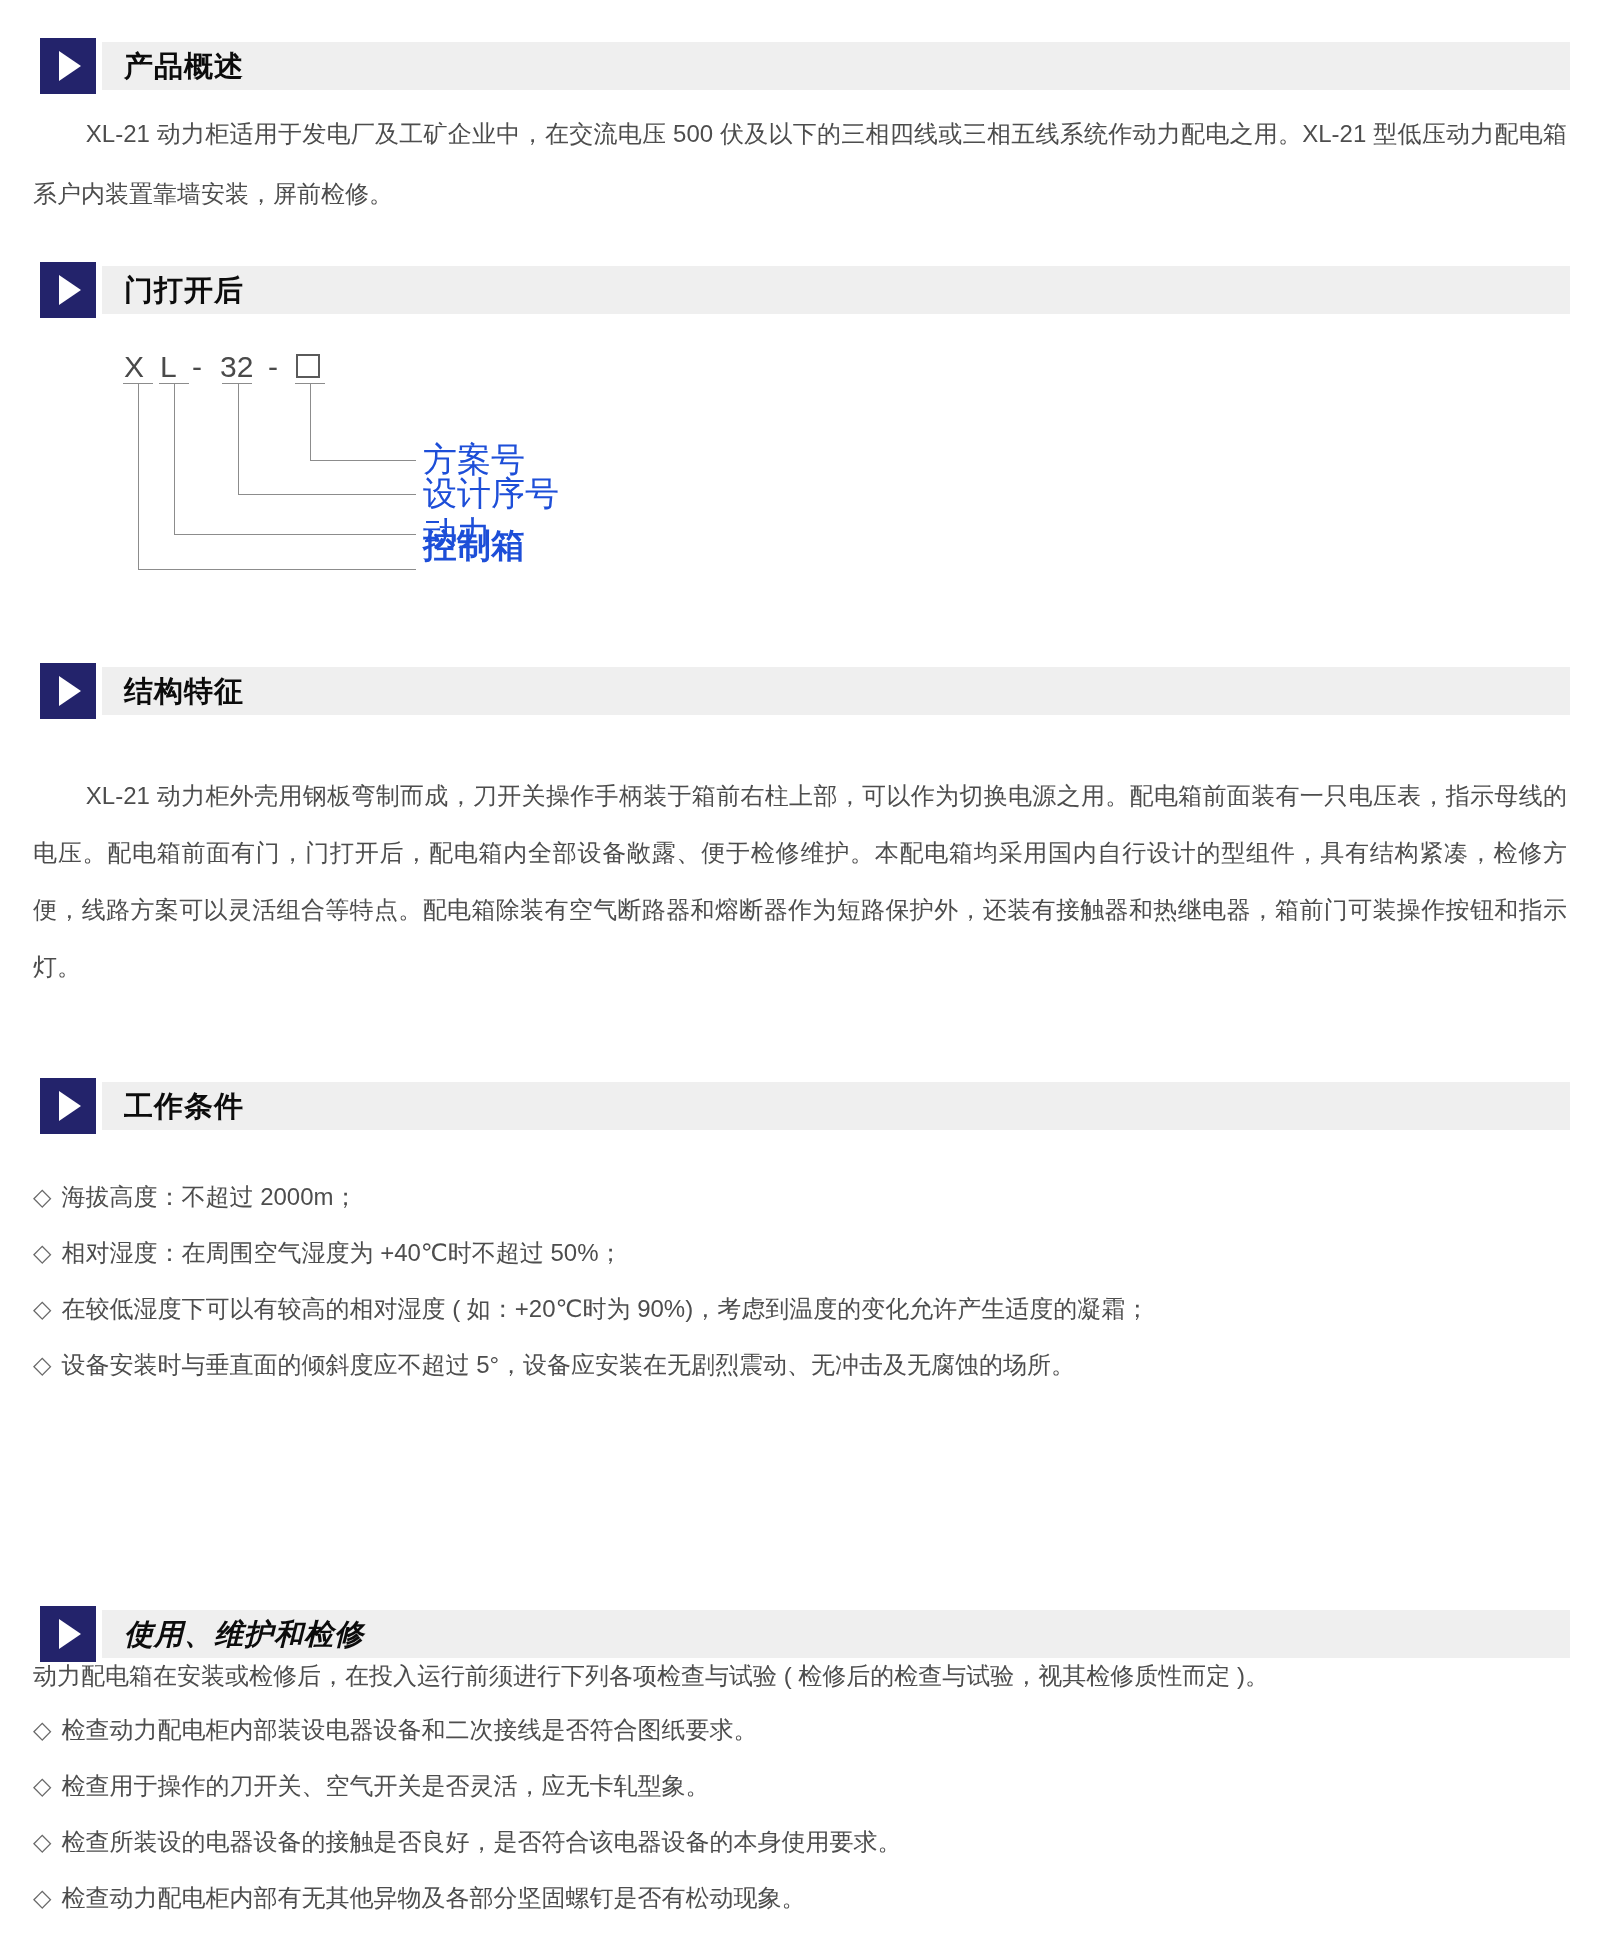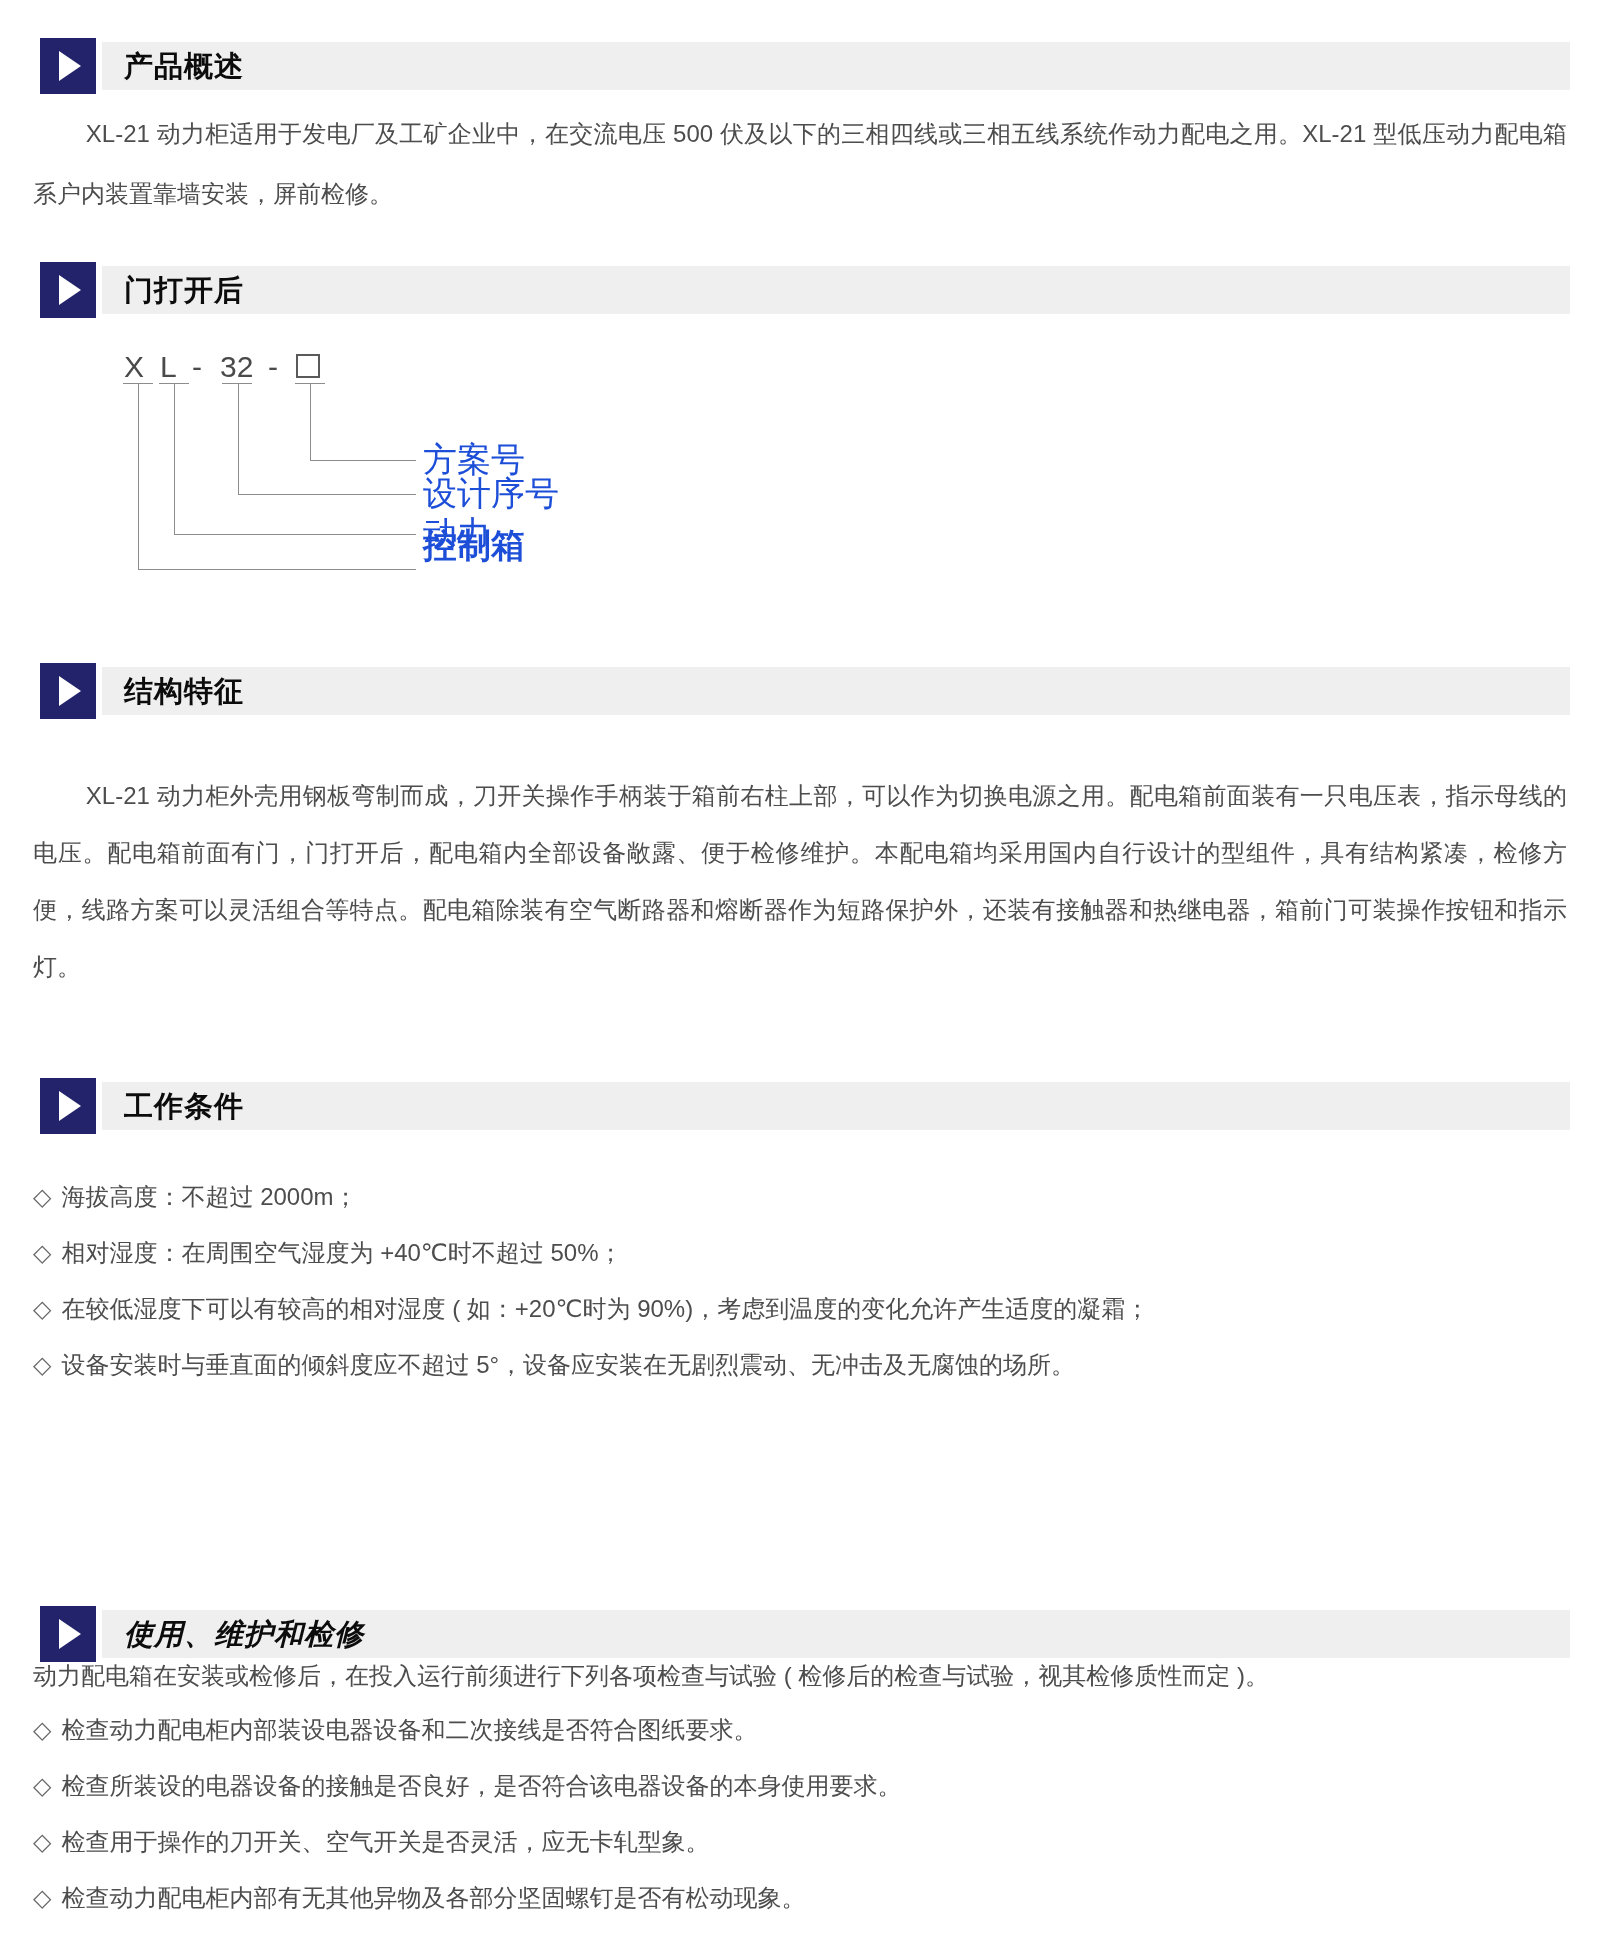--- a/index.html
+++ b/index.html
@@ -125,18 +125,18 @@
   <div class="sec-header" style="top:1594px;font-style:italic;">
     <div class="hdr-bar"></div>
     <div class="hdr-square">
       <div class="hdr-tri"></div>
     </div>
     <div class="hdr-title">使用、维护和检修</div>
   </div>
   <div class="intro-line">动力配电箱在安装或检修后，在投入运行前须进行下列各项检查与试验 ( 检修后的检查与试验，视其检修质性而定 )。</div>
   <ul class="blist l-maintenance">
     <li><span class="marker">◇</span><span>检查动力配电柜内部装设电器设备和二次接线是否符合图纸要求。</span></li>
+    <li><span class="marker">◇</span><span>检查用于操作的刀开关、空气开关是否灵活，应无卡轧型象。</span></li>
     <li><span class="marker">◇</span><span>检查所装设的电器设备的接触是否良好，是否符合该电器设备的本身使用要求。</span></li>
-    <li><span class="marker">◇</span><span>检查用于操作的刀开关、空气开关是否灵活，应无卡轧型象。</span></li>
     <li><span class="marker">◇</span><span>检查动力配电柜内部有无其他异物及各部分坚固螺钉是否有松动现象。</span></li>
   </ul>
 
 </div>
 
 </body></html>

